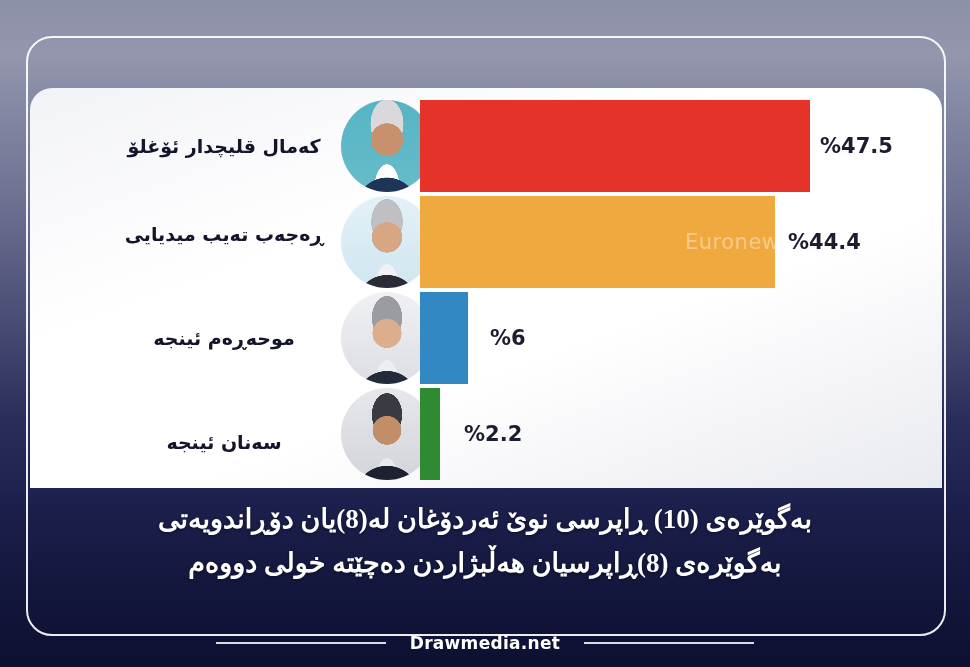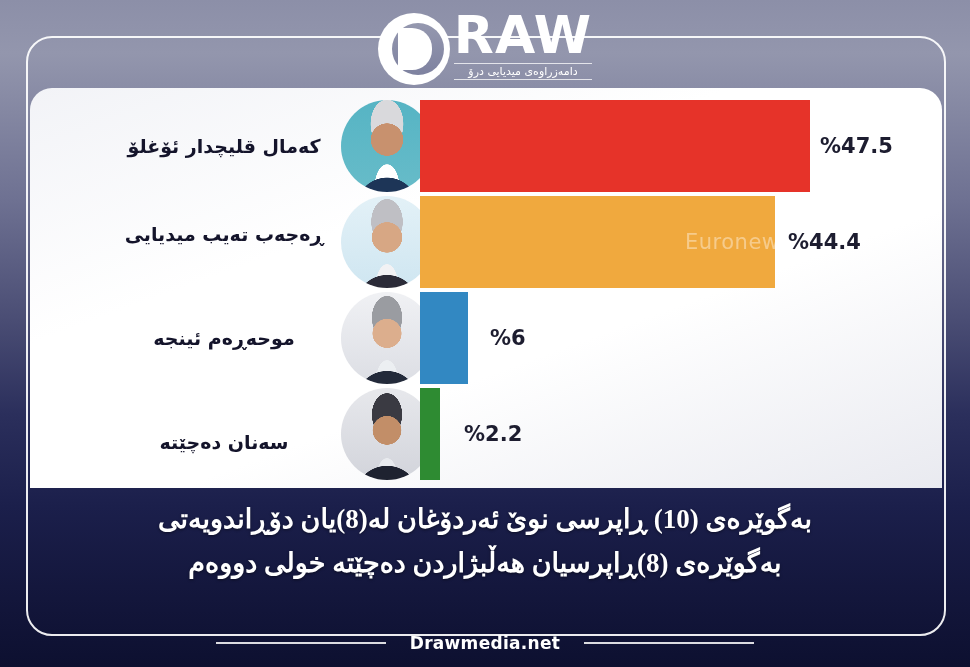--- a/index.html
+++ b/index.html
@@ -178,31 +178,20 @@
     font-family: "DejaVu Sans", "Liberation Sans", sans-serif;
   }
 </style>
 </head>
 <body>
 
 <div id="stage">
 
   <div id="frame"></div>
 
-  <div id="logo-wrap">
-    <div id="logo-inner">
-      <div id="logo-mark">
-        <div id="logo-d"></div>
-      </div>
-      <div id="logo-text-col">
-        <div id="logo-raw">RAW</div>
-        <div id="logo-sub">دامەزراوەی میدیایی درۆ</div>
-      </div>
-    </div>
-  </div>
 
   <div id="chart-card">
 
     <div class="bar-row" style="top:8px;height:100px;">
       <div class="row-label" style="top:38px;">کەمال قلیچدار ئۆغلۆ</div>
       <div class="avatar" style="left:311px;top:4px;width:92px;height:92px;
                   background:
                     radial-gradient(circle at 50% 118%, #1d3557 0 26%, transparent 26.5%),
                     radial-gradient(ellipse at 50% 96%, #ffffff 0 19%, transparent 19.5%),
                     radial-gradient(circle at 50% 43%, #c8916e 0 23%, transparent 23.5%),
@@ -234,21 +223,21 @@
                     radial-gradient(circle at 50% 120%, #232a3a 0 26%, transparent 26.5%),
                     radial-gradient(ellipse at 50% 98%, #eceff2 0 17%, transparent 17.5%),
                     radial-gradient(circle at 50% 45%, #dcae8d 0 21%, transparent 21.5%),
                     radial-gradient(ellipse at 50% 28%, #9a9ca1 0 23%, transparent 23.5%),
                     linear-gradient(180deg,#f0f1f4 0%, #dcdee4 100%);"></div>
       <div class="bar" style="top:4px;width:48px;height:92px;background:#3288C2;"></div>
       <div class="bar-value" style="left:460px;top:38px;">%6</div>
     </div>
 
     <div class="bar-row" style="top:296px;height:100px;">
-      <div class="row-label" style="top:46px;">سەنان دەچێتە</div>
+      <div class="row-label" style="top:46px;">سەنان ئینجە</div>
       <div class="avatar" style="left:311px;top:4px;width:92px;height:92px;
                   background:
                     radial-gradient(circle at 50% 120%, #1e2230 0 27%, transparent 27.5%),
                     radial-gradient(ellipse at 50% 99%, #e8eaee 0 16%, transparent 16.5%),
                     radial-gradient(circle at 50% 46%, #c28e68 0 21%, transparent 21.5%),
                     radial-gradient(ellipse at 50% 29%, #3a3a42 0 23%, transparent 23.5%),
                     linear-gradient(180deg,#e7e8ec 0%, #d2d4db 100%);"></div>
       <div class="bar" style="top:4px;width:20px;height:92px;background:#2E8B32;"></div>
       <div class="bar-value" style="left:434px;top:38px;">%2.2</div>
     </div>

